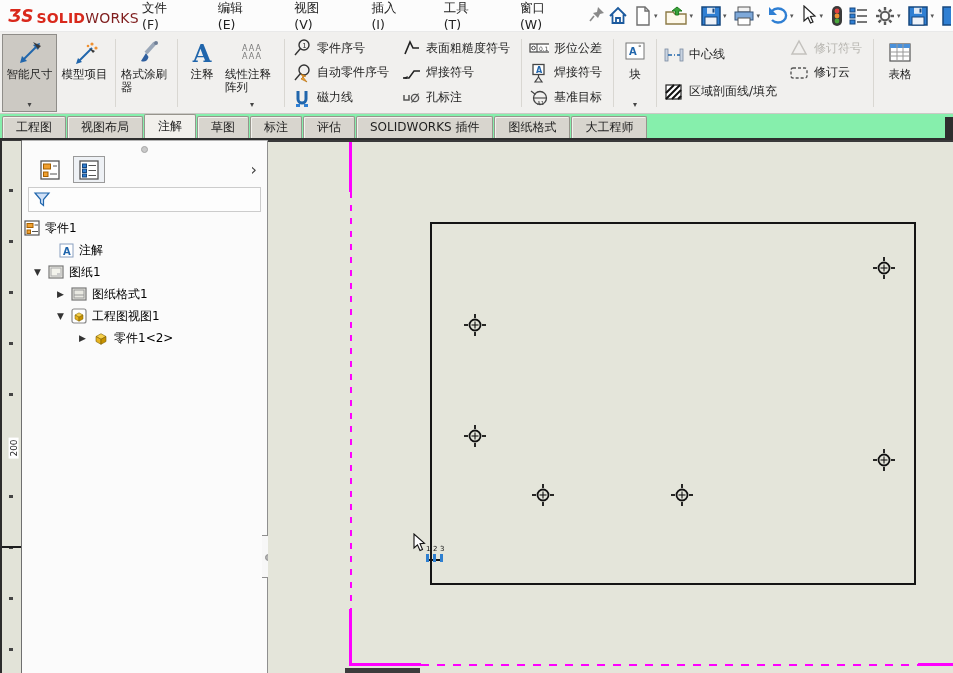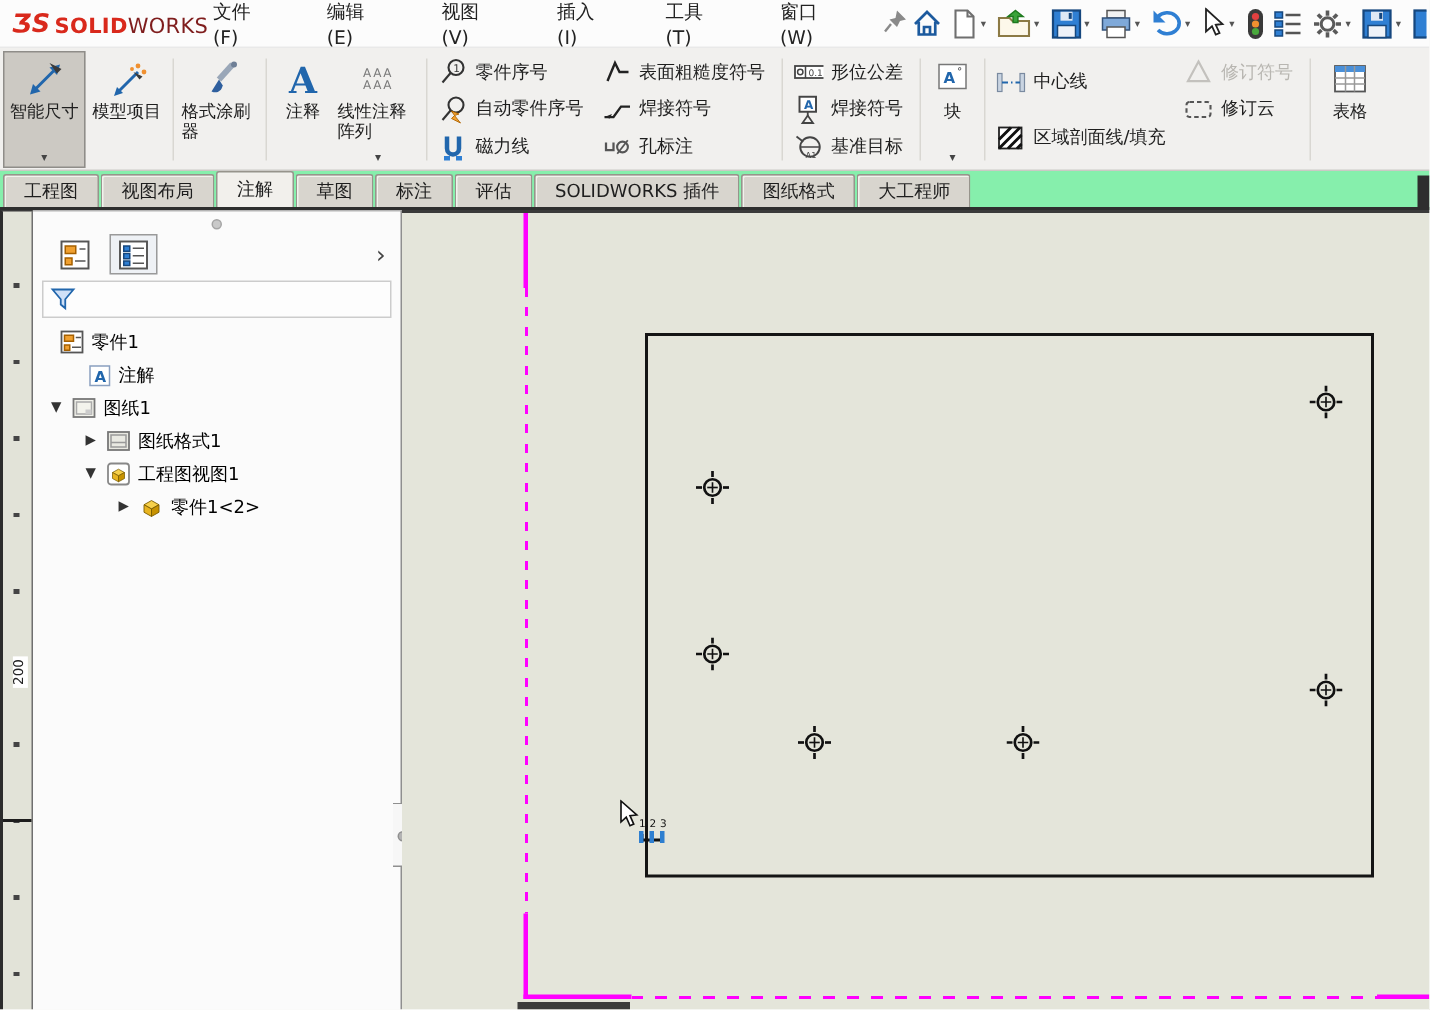--- a/index.html
+++ b/index.html
@@ -53,21 +53,21 @@
   .panel-grip { width:7px; height:7px; border-radius:50%; background:#c9c9c9; border:1px solid #a5a5a5; margin:5px auto 1px; }
   .panel-tabs { display:flex; align-items:center; gap:7px; padding:2px 8px 3px 12px; }
   .ptab { width:32px; height:27px; display:flex; align-items:center; justify-content:center; background:none; border:1px solid transparent; }
   .ptab.sel { background:#eef1f5; border-color:#9a9a9a; }
   .chev { margin-left:auto; font-size:16px; color:#444; padding-right:2px; background:none; border:none; }
   .filter-row { margin:1px 6px 0; border:1px solid #ccc; background:#fdfdfd; height:25px; display:flex; align-items:center; padding-left:4px; }
   .tree { padding-top:5px; font-size:12px; color:#000; }
   .trow { display:flex; align-items:center; height:22px; gap:5px; }
   .arrow { width:11px; font-size:9px; color:#333; text-align:center; flex:none; background:none; border:none; }
   .ticon { width:16px; height:16px; flex:none; display:flex; align-items:center; justify-content:center; }
-  .pl-a { padding-left:18px; } .pl-b { padding-left:36px; } .pl-c { padding-left:10px; } .pl-d { padding-left:33px; } .pl-e { padding-left:55px; }
+  .pl-a { padding-left:2px; } .pl-b { padding-left:36px; } .pl-c { padding-left:10px; } .pl-d { padding-left:33px; } .pl-e { padding-left:55px; }
   .splitter { position:absolute; right:-8px; top:394px; width:13px; height:43px; background:#f7f7f7; border:1px solid #8f8f8f; border-left:none; border-radius:0 5px 5px 0; }
   .splitter::after { content:""; position:absolute; left:3px; top:18px; width:5px; height:5px; border-radius:50%; background:#b3b3b3; border:1px solid #909090; }
 
   .drawing { position:absolute; left:268px; top:0; right:0; bottom:0; background:#e4e5da; border-top:2px solid #3a3a3a; overflow:hidden; }
   .m-vsolid-top   { position:absolute; left:81px;  top:0;     width:3px;  height:50px;  background:#ff00ff; }
   .m-vdash        { position:absolute; left:82px;  top:50px;  width:2px;  height:417px; background:repeating-linear-gradient(to bottom,#ff00ff 0 6px,transparent 6px 13px); }
   .m-vsolid-bot   { position:absolute; left:81px;  top:467px; width:3px;  height:57px;  background:#ff00ff; }
   .m-hsolid-left  { position:absolute; left:81px;  top:521px; width:72px; height:3px;   background:#ff00ff; }
   .m-hdash        { position:absolute; left:153px; top:522px; width:497px; height:2px;  background:repeating-linear-gradient(to right,#ff00ff 0 8px,transparent 8px 16px); }
   .m-hsolid-right { position:absolute; left:650px; top:521px; width:35px; height:3px;   background:#ff00ff; }

